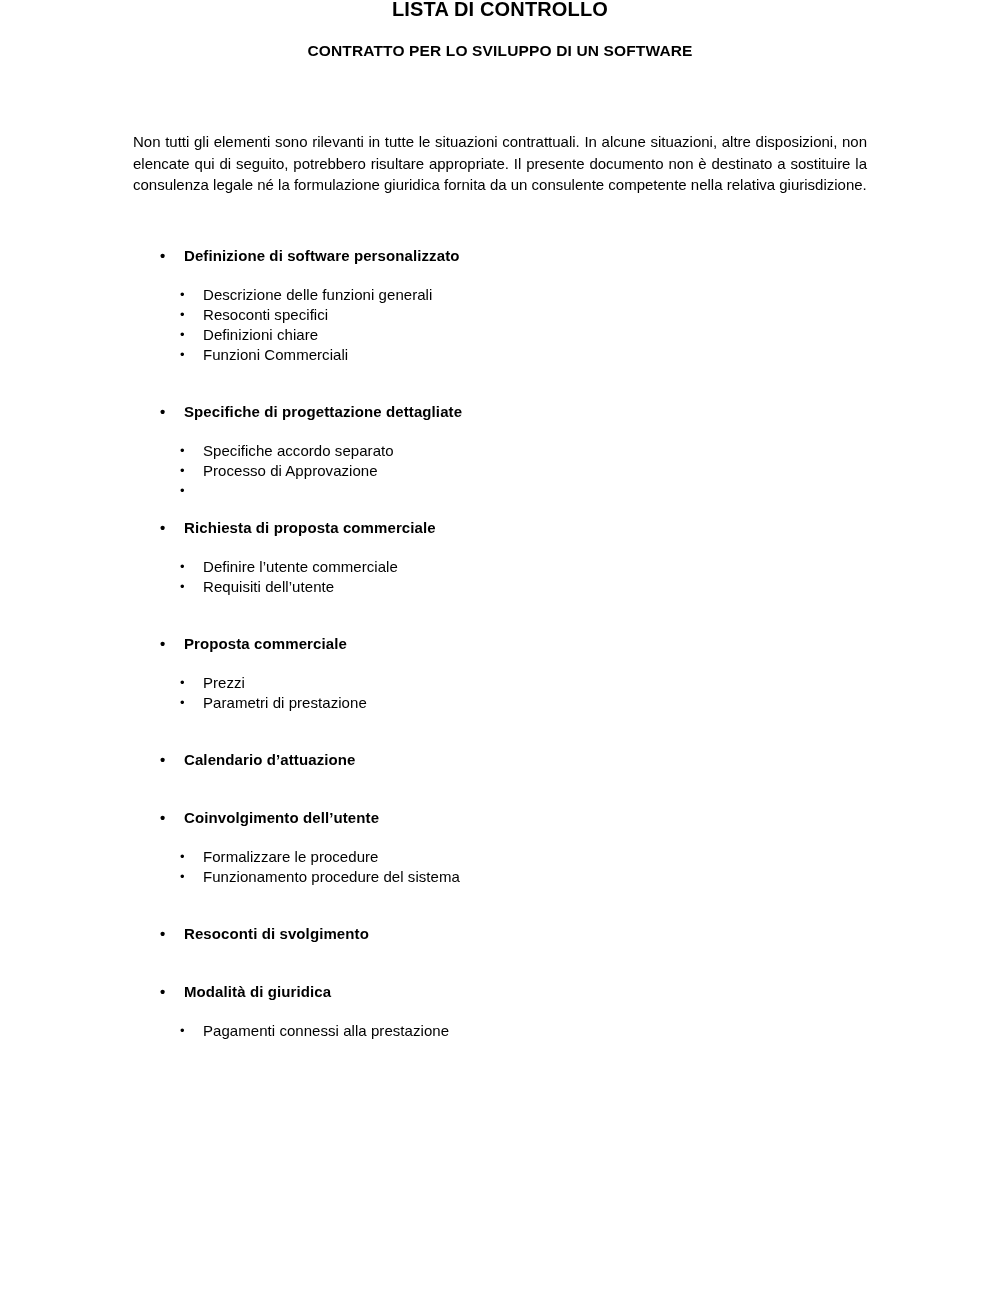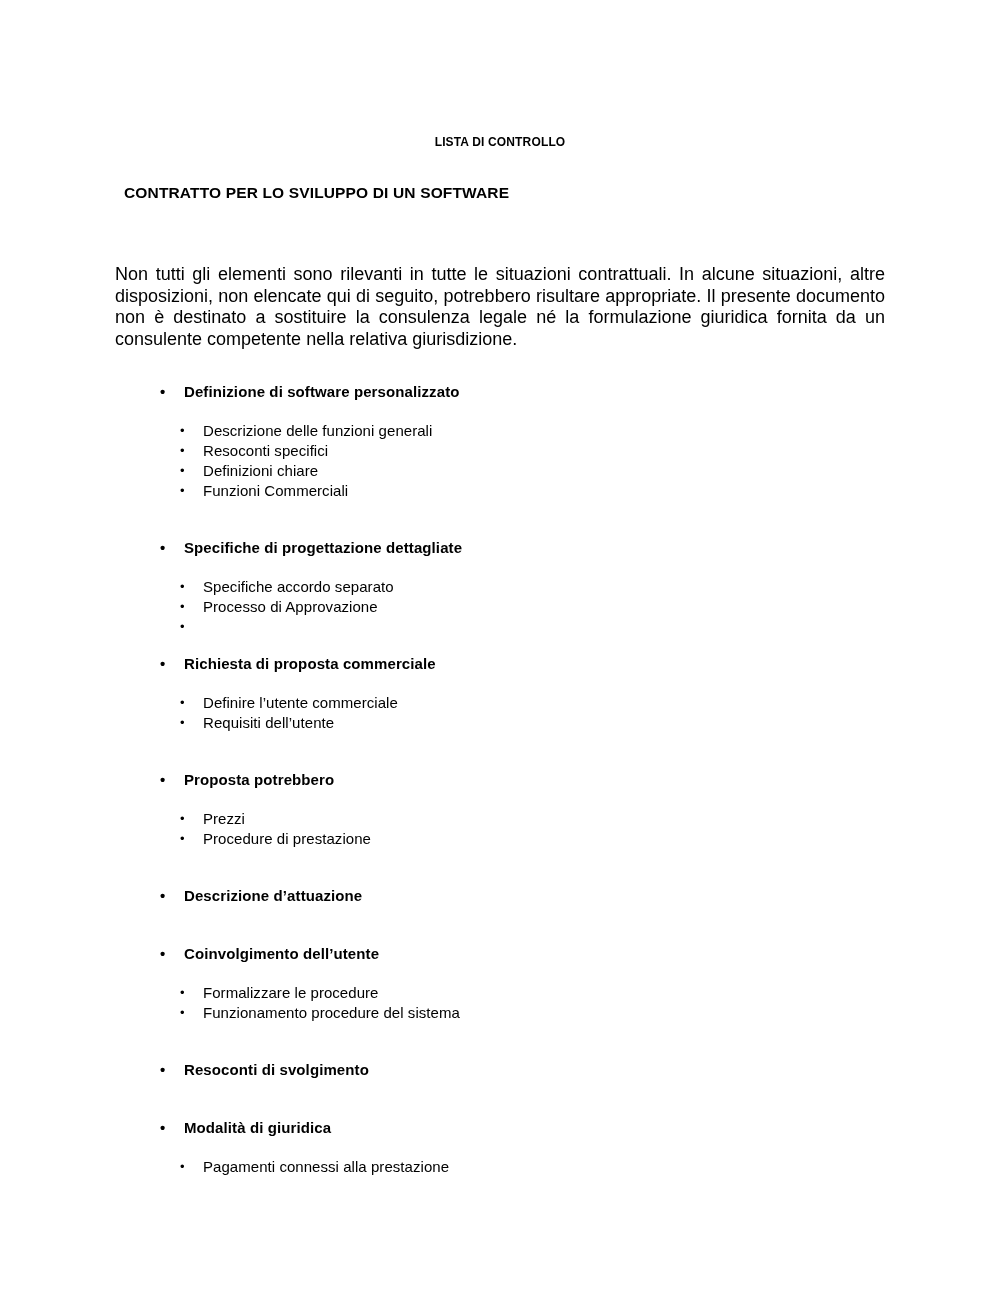--- a/index.html
+++ b/index.html
@@ -25,41 +25,41 @@
   .content {
     position: absolute;
     left: 115px;
     top: 0;
     width: 770px;
   }
 
   
   .doc-title {
     text-align: center;
-    font-size: 12px;
+    font-size: 20px;
     font-weight: bold;
     letter-spacing: 0.15px;
     line-height: 18px;
     margin: 0;
-    padding-top: 133px;
   }
   .doc-subtitle {
+    text-align: center;
     font-size: 15.5px;
     font-weight: bold;
     letter-spacing: 0.15px;
     line-height: 18px;
-    margin: 9px;
+    margin: 0;
     padding-top: 24px;
   }
 
   
   .intro {
-    margin: 0;
+    margin: 18px;
     padding-top: 53px;
-    font-size: 18px;
+    font-size: 15px;
     line-height: 21.5px;
     text-align: justify;
     text-justify: inter-word;
     hyphens: none;
   }
 
   
   .checklist {
     margin: 0;
     padding: 0;
@@ -152,28 +152,28 @@
           </ul>
         </li>
         <li class="section">
           <div class="section-head"><span class="bullet">•</span><span>Richiesta di proposta commerciale</span></div>
           <ul class="sub-list">
             <li class="sub-item"><span class="bullet">•</span><span>Definire l’utente commerciale</span></li>
             <li class="sub-item"><span class="bullet">•</span><span>Requisiti dell’utente</span></li>
           </ul>
         </li>
         <li class="section">
-          <div class="section-head"><span class="bullet">•</span><span>Proposta potrebbero</span></div>
+          <div class="section-head"><span class="bullet">•</span><span>Proposta commerciale</span></div>
           <ul class="sub-list">
             <li class="sub-item"><span class="bullet">•</span><span>Prezzi</span></li>
-            <li class="sub-item"><span class="bullet">•</span><span>Procedure di prestazione</span></li>
+            <li class="sub-item"><span class="bullet">•</span><span>Parametri di prestazione</span></li>
           </ul>
         </li>
         <li class="section no-children">
-          <div class="section-head"><span class="bullet">•</span><span>Descrizione d’attuazione</span></div>
+          <div class="section-head"><span class="bullet">•</span><span>Calendario d’attuazione</span></div>
         </li>
         <li class="section">
           <div class="section-head"><span class="bullet">•</span><span>Coinvolgimento dell’utente</span></div>
           <ul class="sub-list">
             <li class="sub-item"><span class="bullet">•</span><span>Formalizzare le procedure</span></li>
             <li class="sub-item"><span class="bullet">•</span><span>Funzionamento procedure del sistema</span></li>
           </ul>
         </li>
         <li class="section no-children">
           <div class="section-head"><span class="bullet">•</span><span>Resoconti di svolgimento</span></div>

